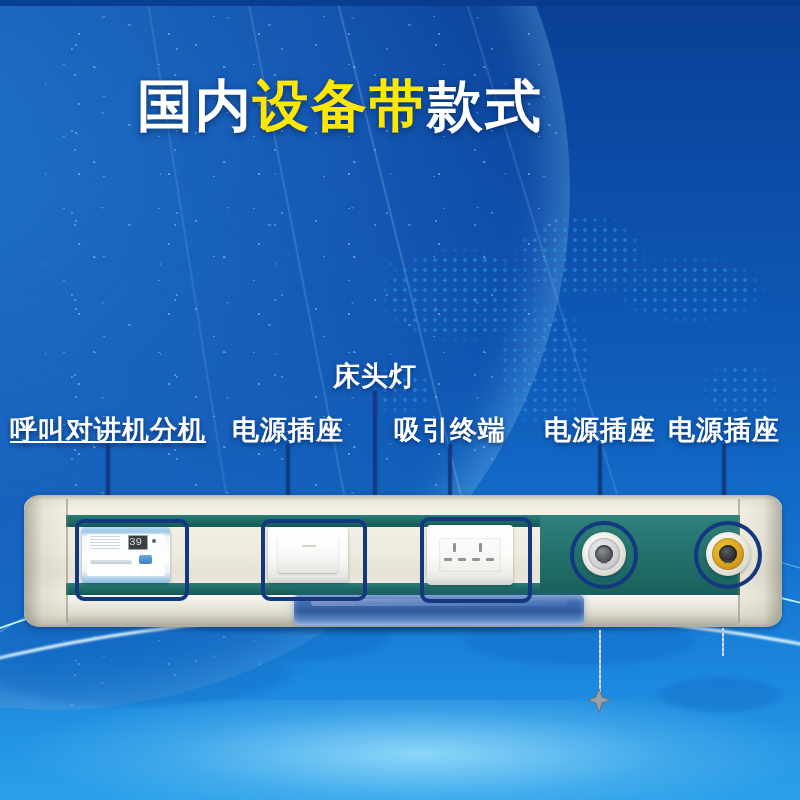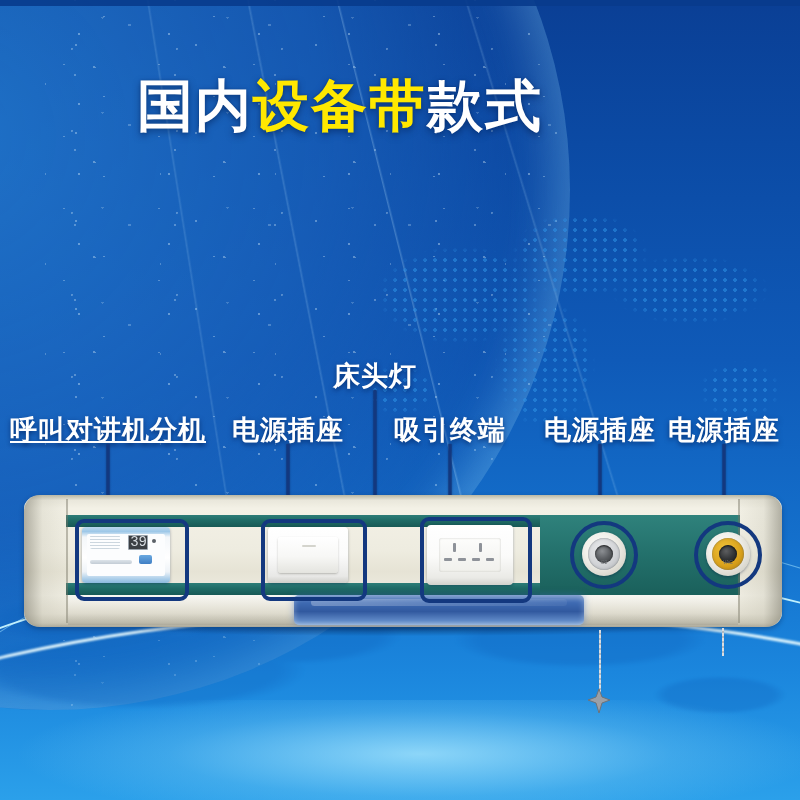--- a/index.html
+++ b/index.html
@@ -188,21 +188,21 @@
   .intercom{left:58px;top:32px;width:88px;height:56px;border-radius:4px;
     background:linear-gradient(180deg,#b9d7ee 0%,#9ec8e8 8%,#f4f7fa 18%,#ffffff 55%,#eef3f8 80%,#a9cde9 93%,#8cb9dd 100%);
     box-shadow:0 1px 3px rgba(0,20,60,.35);}
   .ic-face{position:absolute;left:5px;top:7px;right:5px;bottom:7px;background:#fcfdfe;border-radius:2px;}
   .ic-speaker{position:absolute;left:8px;top:8px;width:30px;height:14px;
     background:repeating-linear-gradient(0deg,#c9d4dd 0 1px,#fcfdfe 1px 3px);
     border-radius:2px;opacity:.95;}
   .ic-display{position:absolute;left:46px;top:8px;width:18px;height:13px;
     background:#3b3f44;border:1px solid #9aa3ac;border-radius:1px;
     color:#d8dde2;font-family:"Liberation Mono","DejaVu Sans Mono",monospace;
-    font-size:14px;line-height:13px;text-align:right;letter-spacing:0;}
+    font-size:11px;line-height:13px;text-align:left;letter-spacing:0;}
   .ic-led{position:absolute;left:70px;top:12px;width:4px;height:4px;border-radius:50%;background:#5b6168;}
   .ic-btn{position:absolute;left:57px;top:28px;width:13px;height:9px;border-radius:2px;
     background:linear-gradient(180deg,#6aa8e0,#3f7fc4);}
   .ic-slot{position:absolute;left:8px;top:33px;width:42px;height:4px;border-radius:2px;
     background:linear-gradient(180deg,#dde4ea,#c3ccd5);}
 
   
   .switch{left:244px;top:32px;width:80px;height:56px;border-radius:4px;
     background:linear-gradient(180deg,#ffffff 0%,#fbfbfb 50%,#e8e8e6 88%,#cfcfca 100%);
     box-shadow:0 1px 3px rgba(0,20,60,.33);}

